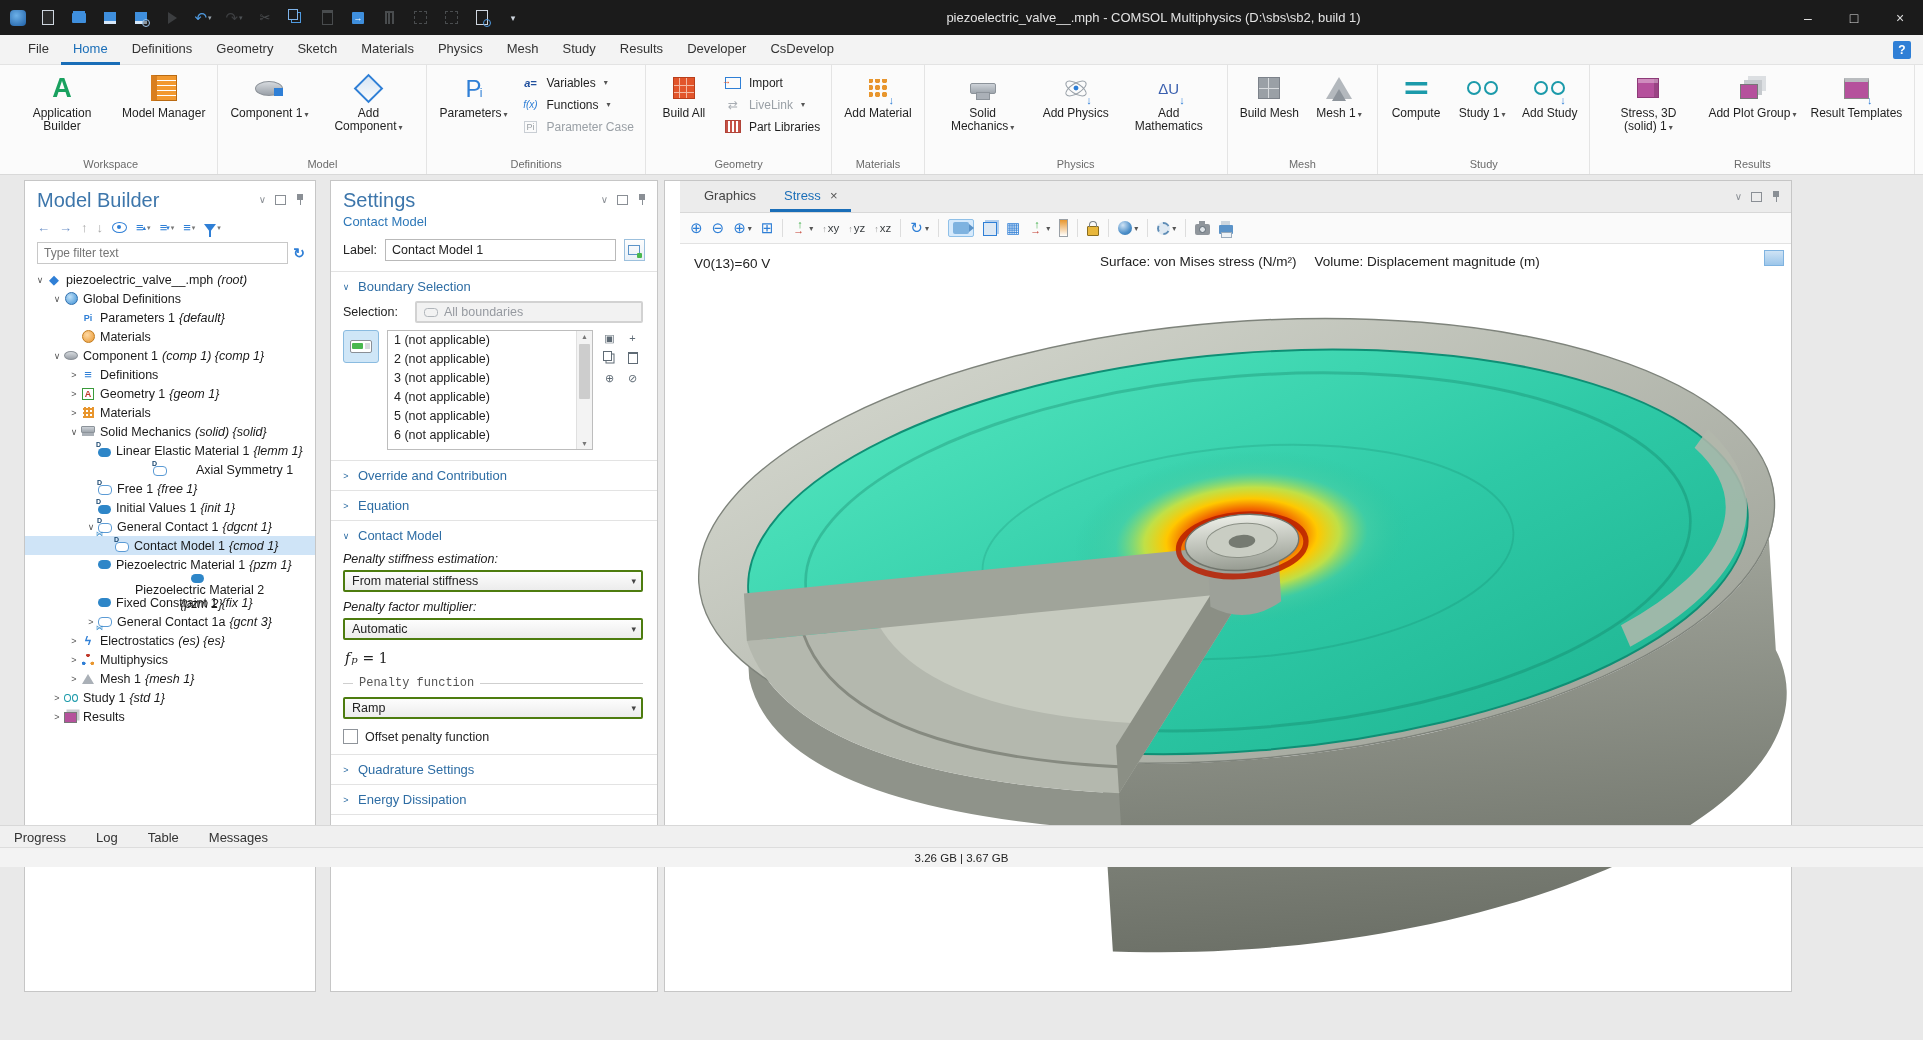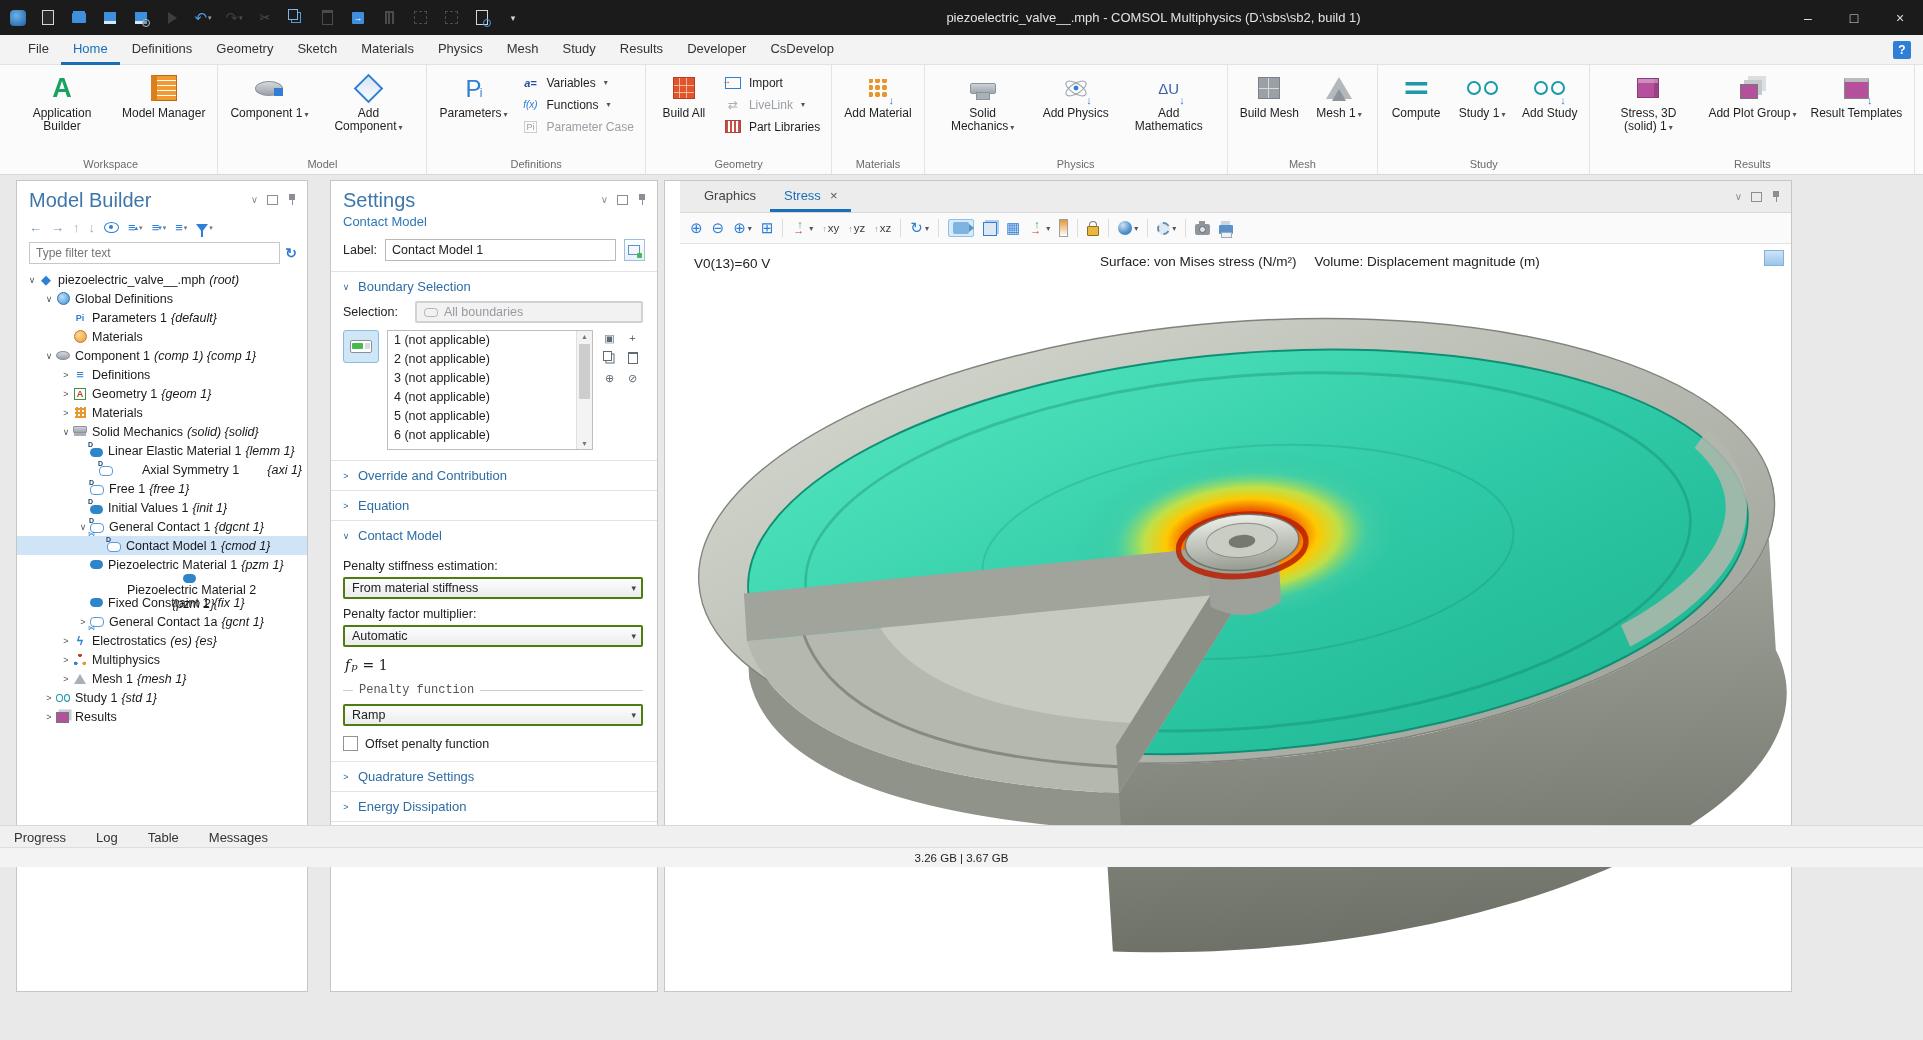--- a/index.html
+++ b/index.html
@@ -97,21 +97,21 @@
   .sic-functions::before{content:"f(x)";color:#2f7fd6;font-style:italic;font-size:10px;}
   .sic-param-case::before{content:"Pi";color:#9aa0a6;border:1px solid #c9ced4;font-size:9px;padding:0 1px;}
   .sic-import::before{content:"";width:14px;height:10px;border:1.5px solid #2f7fd6;}
   .sic-import::after{content:"→";position:absolute;left:-1px;top:1px;font-size:9px;color:#e2552b;font-weight:bold;}
   .sic-livelink::before{content:"⇄";color:#a8adb3;font-size:12px;}
   .sic-part-libraries::before{content:"";width:14px;height:11px;border:1px solid #b04338;background:repeating-linear-gradient(90deg,#c65247 0 2px,#fff 2px 4px);}
 
   
   #main{position:absolute;left:0;top:174px;right:0;bottom:0;}
   .panel{position:absolute;top:6px;height:812px;background:#fff;border:1px solid #c6c6c6;box-sizing:border-box;display:flex;flex-direction:column;}
-  #model-builder{left:16px;width:292px;}
+  #model-builder{left:24px;width:292px;}
   #settings{left:330px;width:328px;}
   #graphics{left:664px;width:1128px;padding-left:15px;}
   .pb-head{display:flex;align-items:flex-start;padding:8px 10px 0 12px;}
   .ptitle{font-size:20px;color:#3d76ab;}
   .hdr-icons{margin-left:auto;display:flex;gap:9px;align-items:center;color:#8a8f95;font-size:10px;padding-top:4px;}
   .float-icon{width:9px;height:8px;border:1.5px solid #8a8f95;display:inline-block;}
   .pin-icon{position:relative;width:10px;height:13px;display:inline-block;}
   .pin-icon::before{content:"";position:absolute;left:2px;top:1px;width:6px;height:6px;background:#8a8f95;}
   .pin-icon::after{content:"";position:absolute;left:4.5px;top:7px;width:1.5px;height:5px;background:#8a8f95;}
 
@@ -194,21 +194,21 @@
   .sti-copy-selection::before{content:"";width:7px;height:8px;border:1px solid #5f6b75;box-shadow:2.5px 2.5px 0 -1px #fff,2.5px 2.5px 0 0 #5f6b75;margin:-2px 2px 2px -2px;}
   .sti-paste-selection::before{content:"";width:8px;height:9px;border:1px solid #5f6b75;border-top:2.5px solid #5f6b75;}
   .fline{display:flex;align-items:baseline;margin:10px 0 4px 2px;font-family:"DejaVu Serif",serif;font-size:14px;color:#222;}
   .fvar{font-style:italic;}
   .fsub{font-style:italic;font-size:10px;margin:0 5px 0 1px;vertical-align:sub;}
   .grpline{display:flex;align-items:center;gap:6px;color:#555;font-size:12px;margin:10px 0 7px;font-family:Liberation Mono, monospace;}
   .grpline::before{content:"";width:10px;height:1px;background:#cfcfcf;}
   .grpline::after{content:"";flex:1;height:1px;background:#cfcfcf;}
   .cbrow{display:flex;align-items:center;gap:7px;margin-top:10px;}
   .cb{width:13px;height:13px;border:1px solid #8f949a;background:#fff;flex:none;}
-  .cap2{margin:9px 0 4px 0;}
+  .cap2{margin:2px 0 4px 0;font-style:italic;}
 
   
   #gtabs{height:31px;background:#ececec;display:flex;align-items:stretch;padding-left:10px;border-bottom:1px solid #d8d8d8;position:relative;flex:none;}
   .gtab{display:flex;align-items:center;padding:0 14px;font-size:13px;color:#444;border-bottom:3px solid transparent;}
   .gtab.active{color:#1a6eb8;border-bottom-color:#1a6eb8;}
   .gtab .close{margin-left:9px;color:#555;font-size:13px;}
   #gtab-icons{position:absolute;right:10px;top:0;height:100%;display:flex;align-items:center;gap:9px;color:#8a8f95;font-size:10px;}
   #gtoolbar{height:30px;display:flex;align-items:center;gap:9px;padding:0 10px;border-bottom:1px solid #e2e2e2;background:#fafafa;flex:none;}
   .gsep{width:1px;height:18px;background:#ddd;}
   .gic{position:relative;display:inline-flex;align-items:center;font-size:15px;color:#2f7fd6;}
@@ -556,21 +556,21 @@
             <span class="tic tic-solid"></span>
             <span class="tlabel">Solid Mechanics</span>
             <span class="ttag">(solid) {solid}</span>
           </div>
           <div class="trow" style="padding-left: 59px;">
             <span class="twisty"></span>
             <span class="tic tic-dfill"></span>
             <span class="tlabel">Linear Elastic Material 1</span>
             <span class="ttag">{lemm 1}</span>
           </div>
-          <div class="trow" style="padding-left: 44px; gap: 24px;">
+          <div class="trow" style="padding-left: 90px; gap: 24px;">
             <span class="twisty"></span>
             <span class="tic tic-dout"></span>
             <span class="tlabel">Axial Symmetry 1</span>
             <span class="ttag">{axi 1}</span>
           </div>
           <div class="trow" style="padding-left: 59px;">
             <span class="twisty"></span>
             <span class="tic tic-dout"></span>
             <span class="tlabel">Free 1</span>
             <span class="ttag">{free 1}</span>
@@ -608,21 +608,21 @@
           <div class="trow" style="padding-left: 59px;">
             <span class="twisty"></span>
             <span class="tic tic-pill"></span>
             <span class="tlabel">Fixed Constraint 1</span>
             <span class="ttag">{fix 1}</span>
           </div>
           <div class="trow" style="padding-left: 59px;">
             <span class="twisty">&gt;</span>
             <span class="tic tic-pillout"></span>
             <span class="tlabel">General Contact 1a</span>
-            <span class="ttag">{gcnt 1}</span>
+            <span class="ttag">{gcnt 3}</span>
           </div>
           <div class="trow" style="padding-left: 42px;">
             <span class="twisty">&gt;</span>
             <span class="tic tic-electro"></span>
             <span class="tlabel">Electrostatics</span>
             <span class="ttag">(es) {es}</span>
           </div>
           <div class="trow" style="padding-left: 42px;">
             <span class="twisty">&gt;</span>
             <span class="tic tic-multi"></span>

